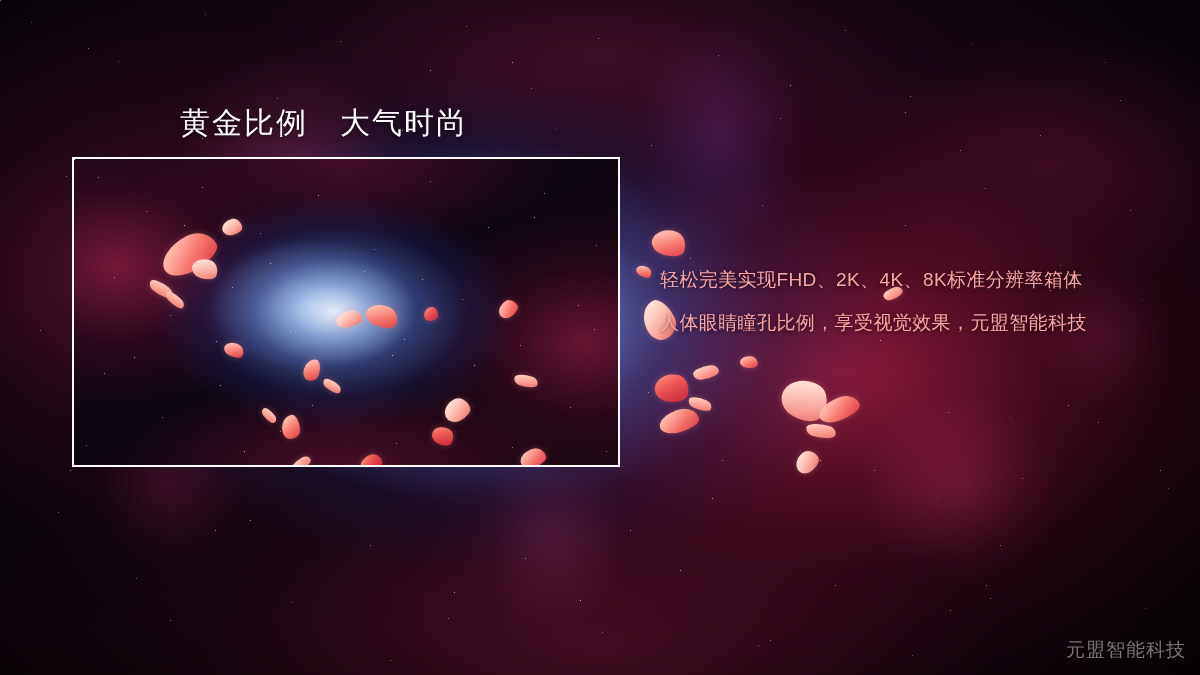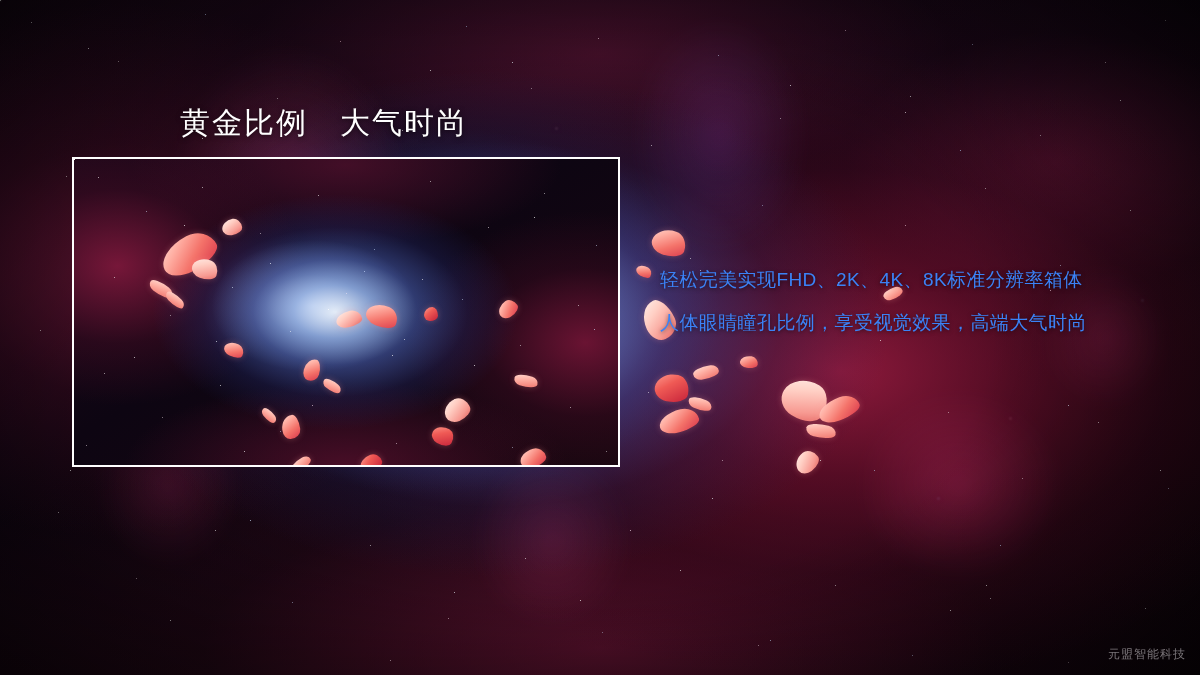--- a/index.html
+++ b/index.html
@@ -185,32 +185,32 @@
     letter-spacing:2px;
     white-space:nowrap;
     text-shadow:0 1px 5px rgba(0,0,0,.65);
   }
   .body-text{
     position:absolute;
     left:660px;top:258px;
     width:500px;
   }
   .body-line{
-    color:#3b82f6;
+    color:#fca5a5;
     font-size:19px;
     line-height:43px;
     letter-spacing:.4px;
     white-space:nowrap;
     text-shadow:0 1px 4px rgba(0,0,0,.6);
   }
   .watermark{
     position:absolute;
     right:14px;bottom:12px;
     color:rgba(190,185,190,.62);
-    font-size:12px;
+    font-size:19px;
     letter-spacing:1px;
     white-space:nowrap;
   }
 </style>
 </head>
 <body>
 
 <div class="slide">
 
   <div class="bg-base"></div>
@@ -267,18 +267,18 @@
 
     <div class="petal deep" style="left:286px;top:296px;width:22px;height:16px;transform:rotate(-20deg);"></div>
     <div class="petal sliver" style="left:186px;top:252px;width:18px;height:9px;transform:rotate(52deg);"></div>
     <div class="petal" style="left:208px;top:256px;width:18px;height:24px;transform:rotate(-6deg);"></div>
   </div>
 
   <div class="title">黄金比例　大气时尚</div>
 
   <div class="body-text">
     <div class="body-line">轻松完美实现FHD、2K、4K、8K标准分辨率箱体</div>
-    <div class="body-line">人体眼睛瞳孔比例，享受视觉效果，高端大气时尚</div>
+    <div class="body-line">人体眼睛瞳孔比例，享受视觉效果，元盟智能科技</div>
   </div>
 
   <div class="watermark">元盟智能科技</div>
 
 </div>
 
 </body></html>

